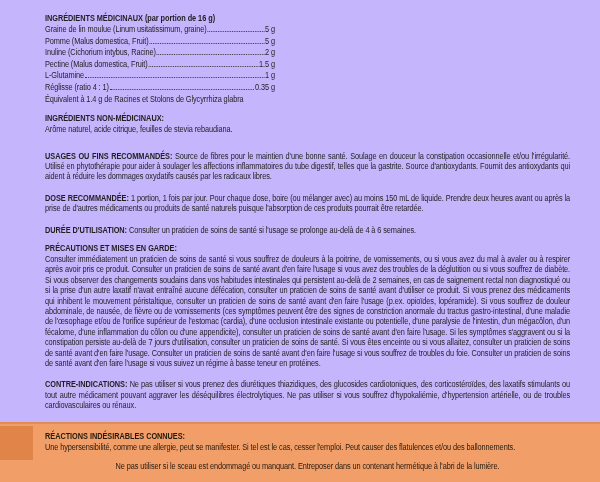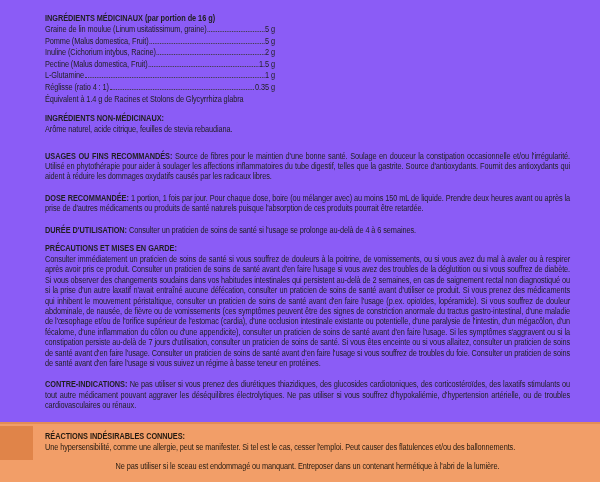--- a/index.html
+++ b/index.html
@@ -7,21 +7,21 @@
   body {
     font-family: "Liberation Sans", "DejaVu Sans", sans-serif;
     background: #ffffff;
     position: relative;
     overflow: hidden;
     color: #1f1f1f;
   }
   .page {
     position: absolute;
     inset: 0;
-    background: #8b5cf6;
+    background: #c4b5fd;
   }
   
   .condensed {
     transform: scaleX(0.878);
     transform-origin: top left;
     width: 598px;
   }
   .content {
     position: absolute;
     left: 45px;

